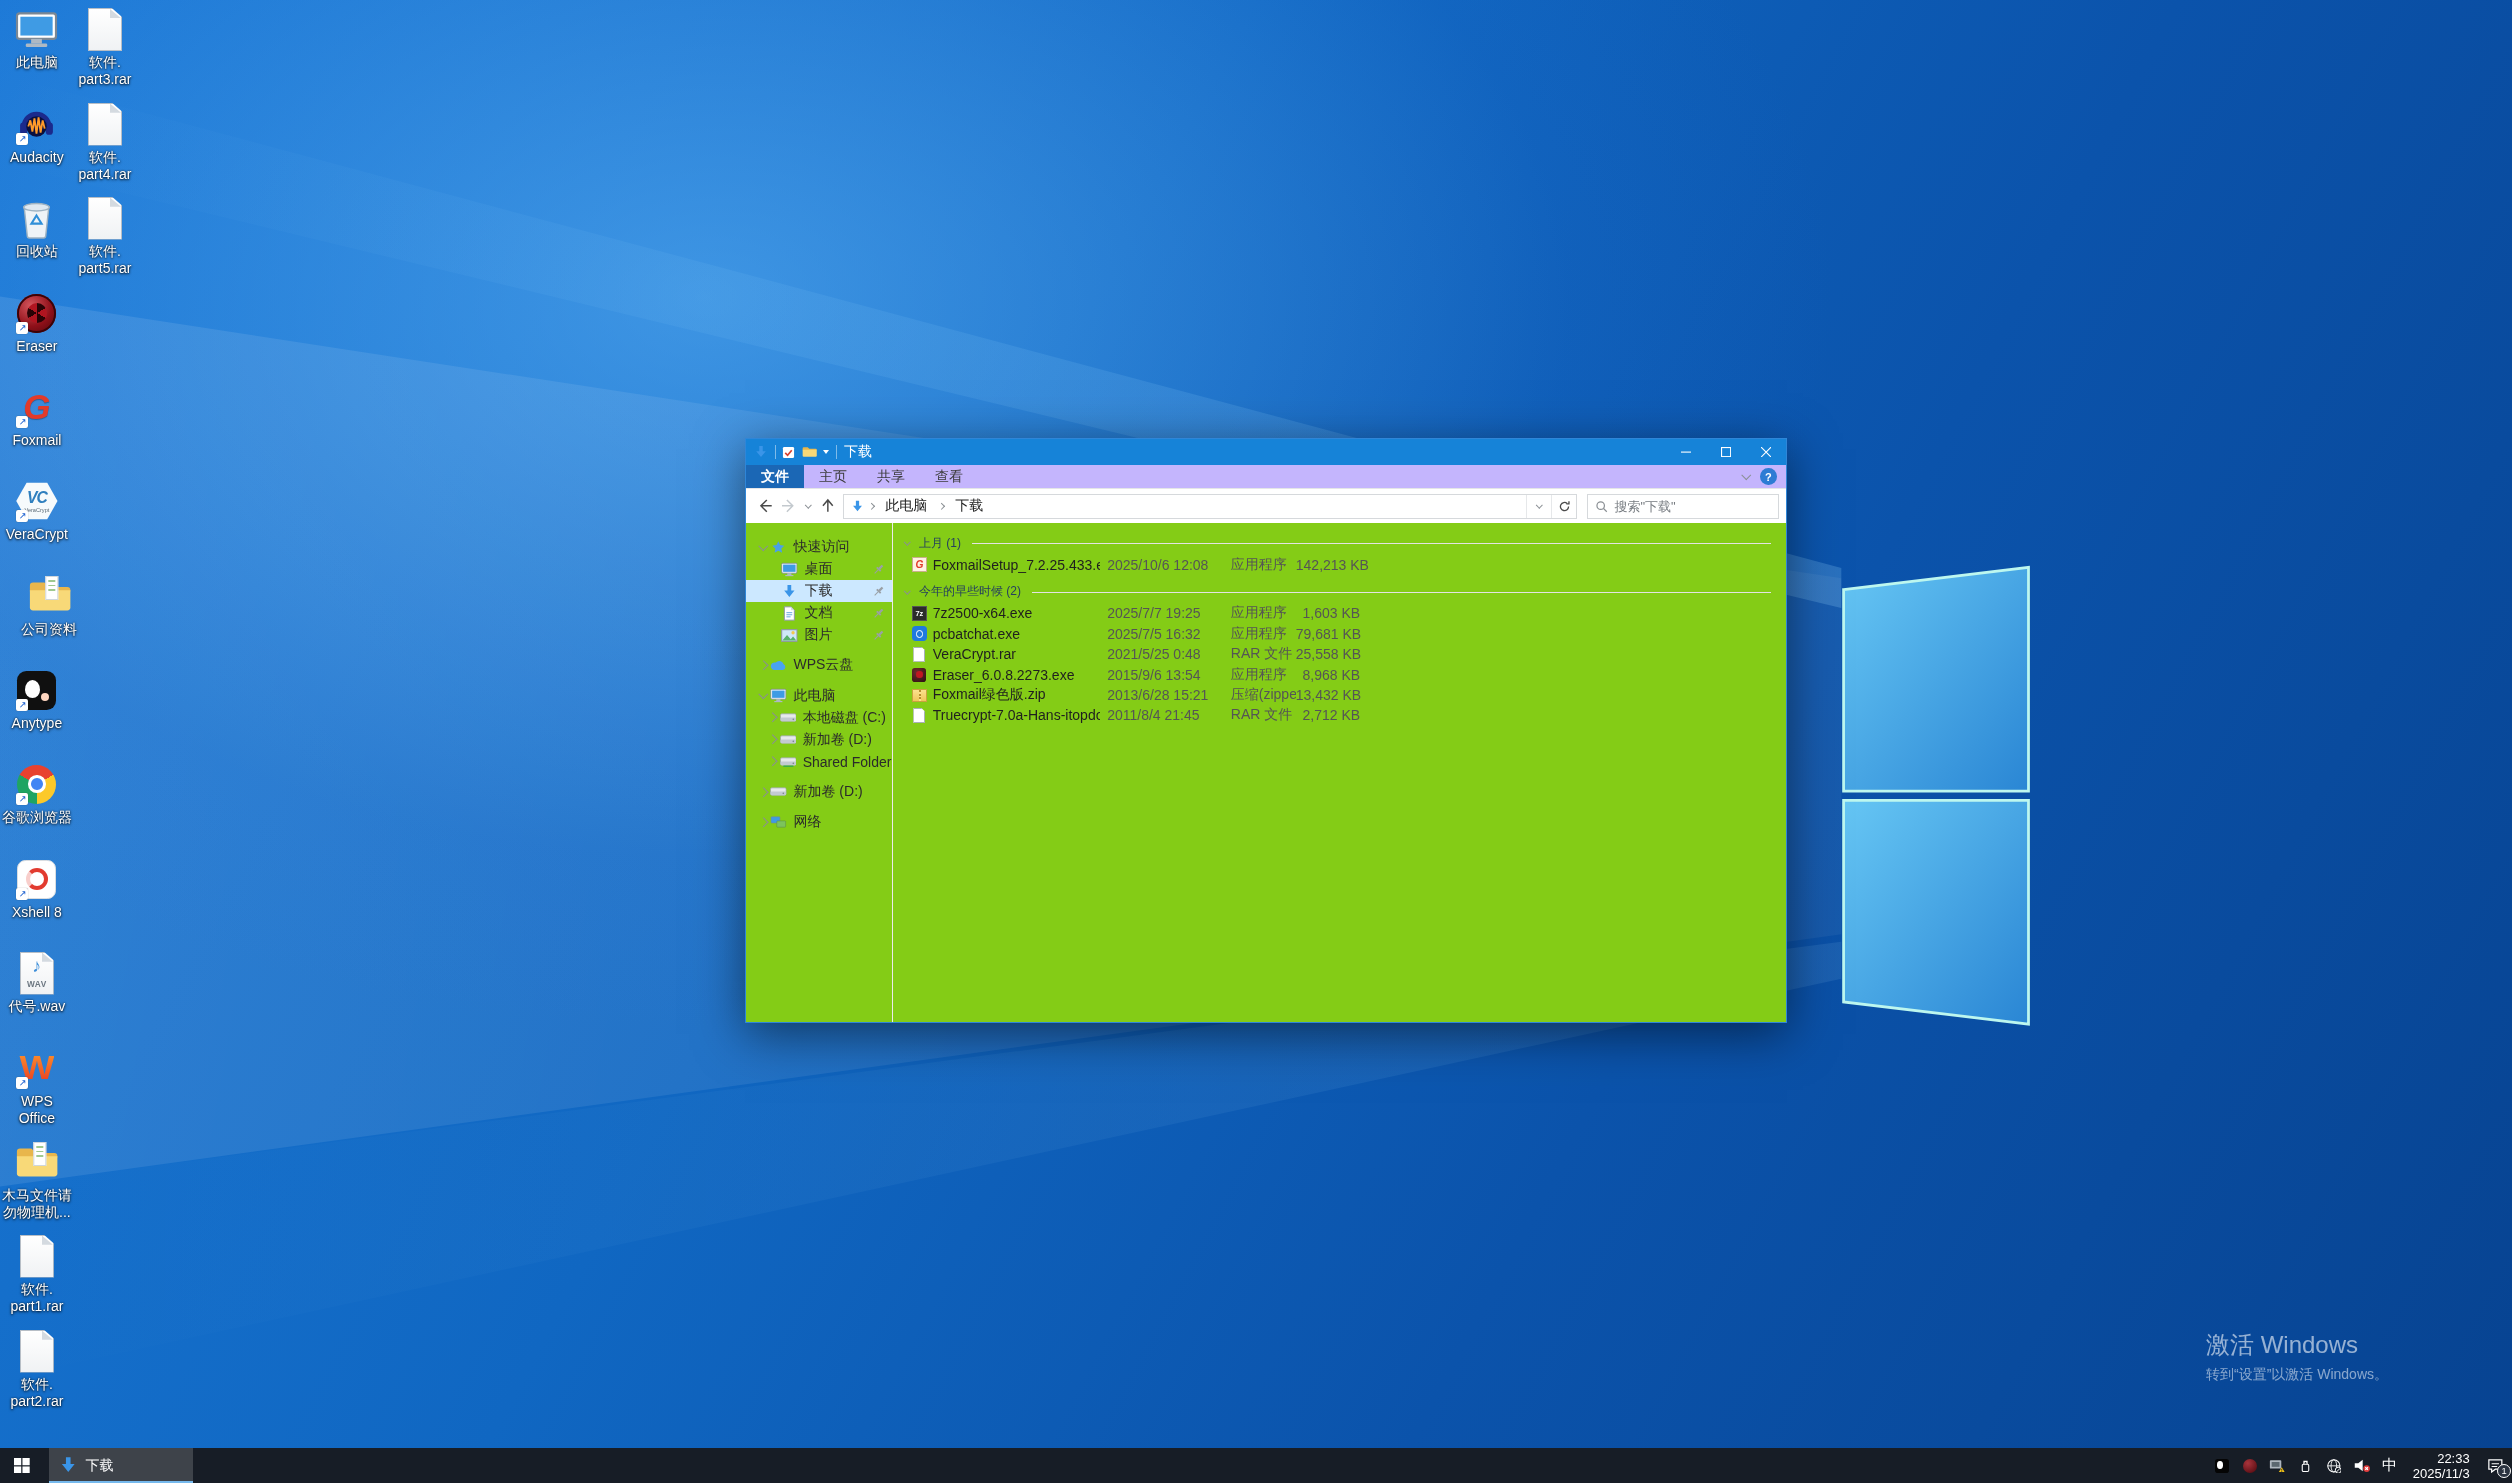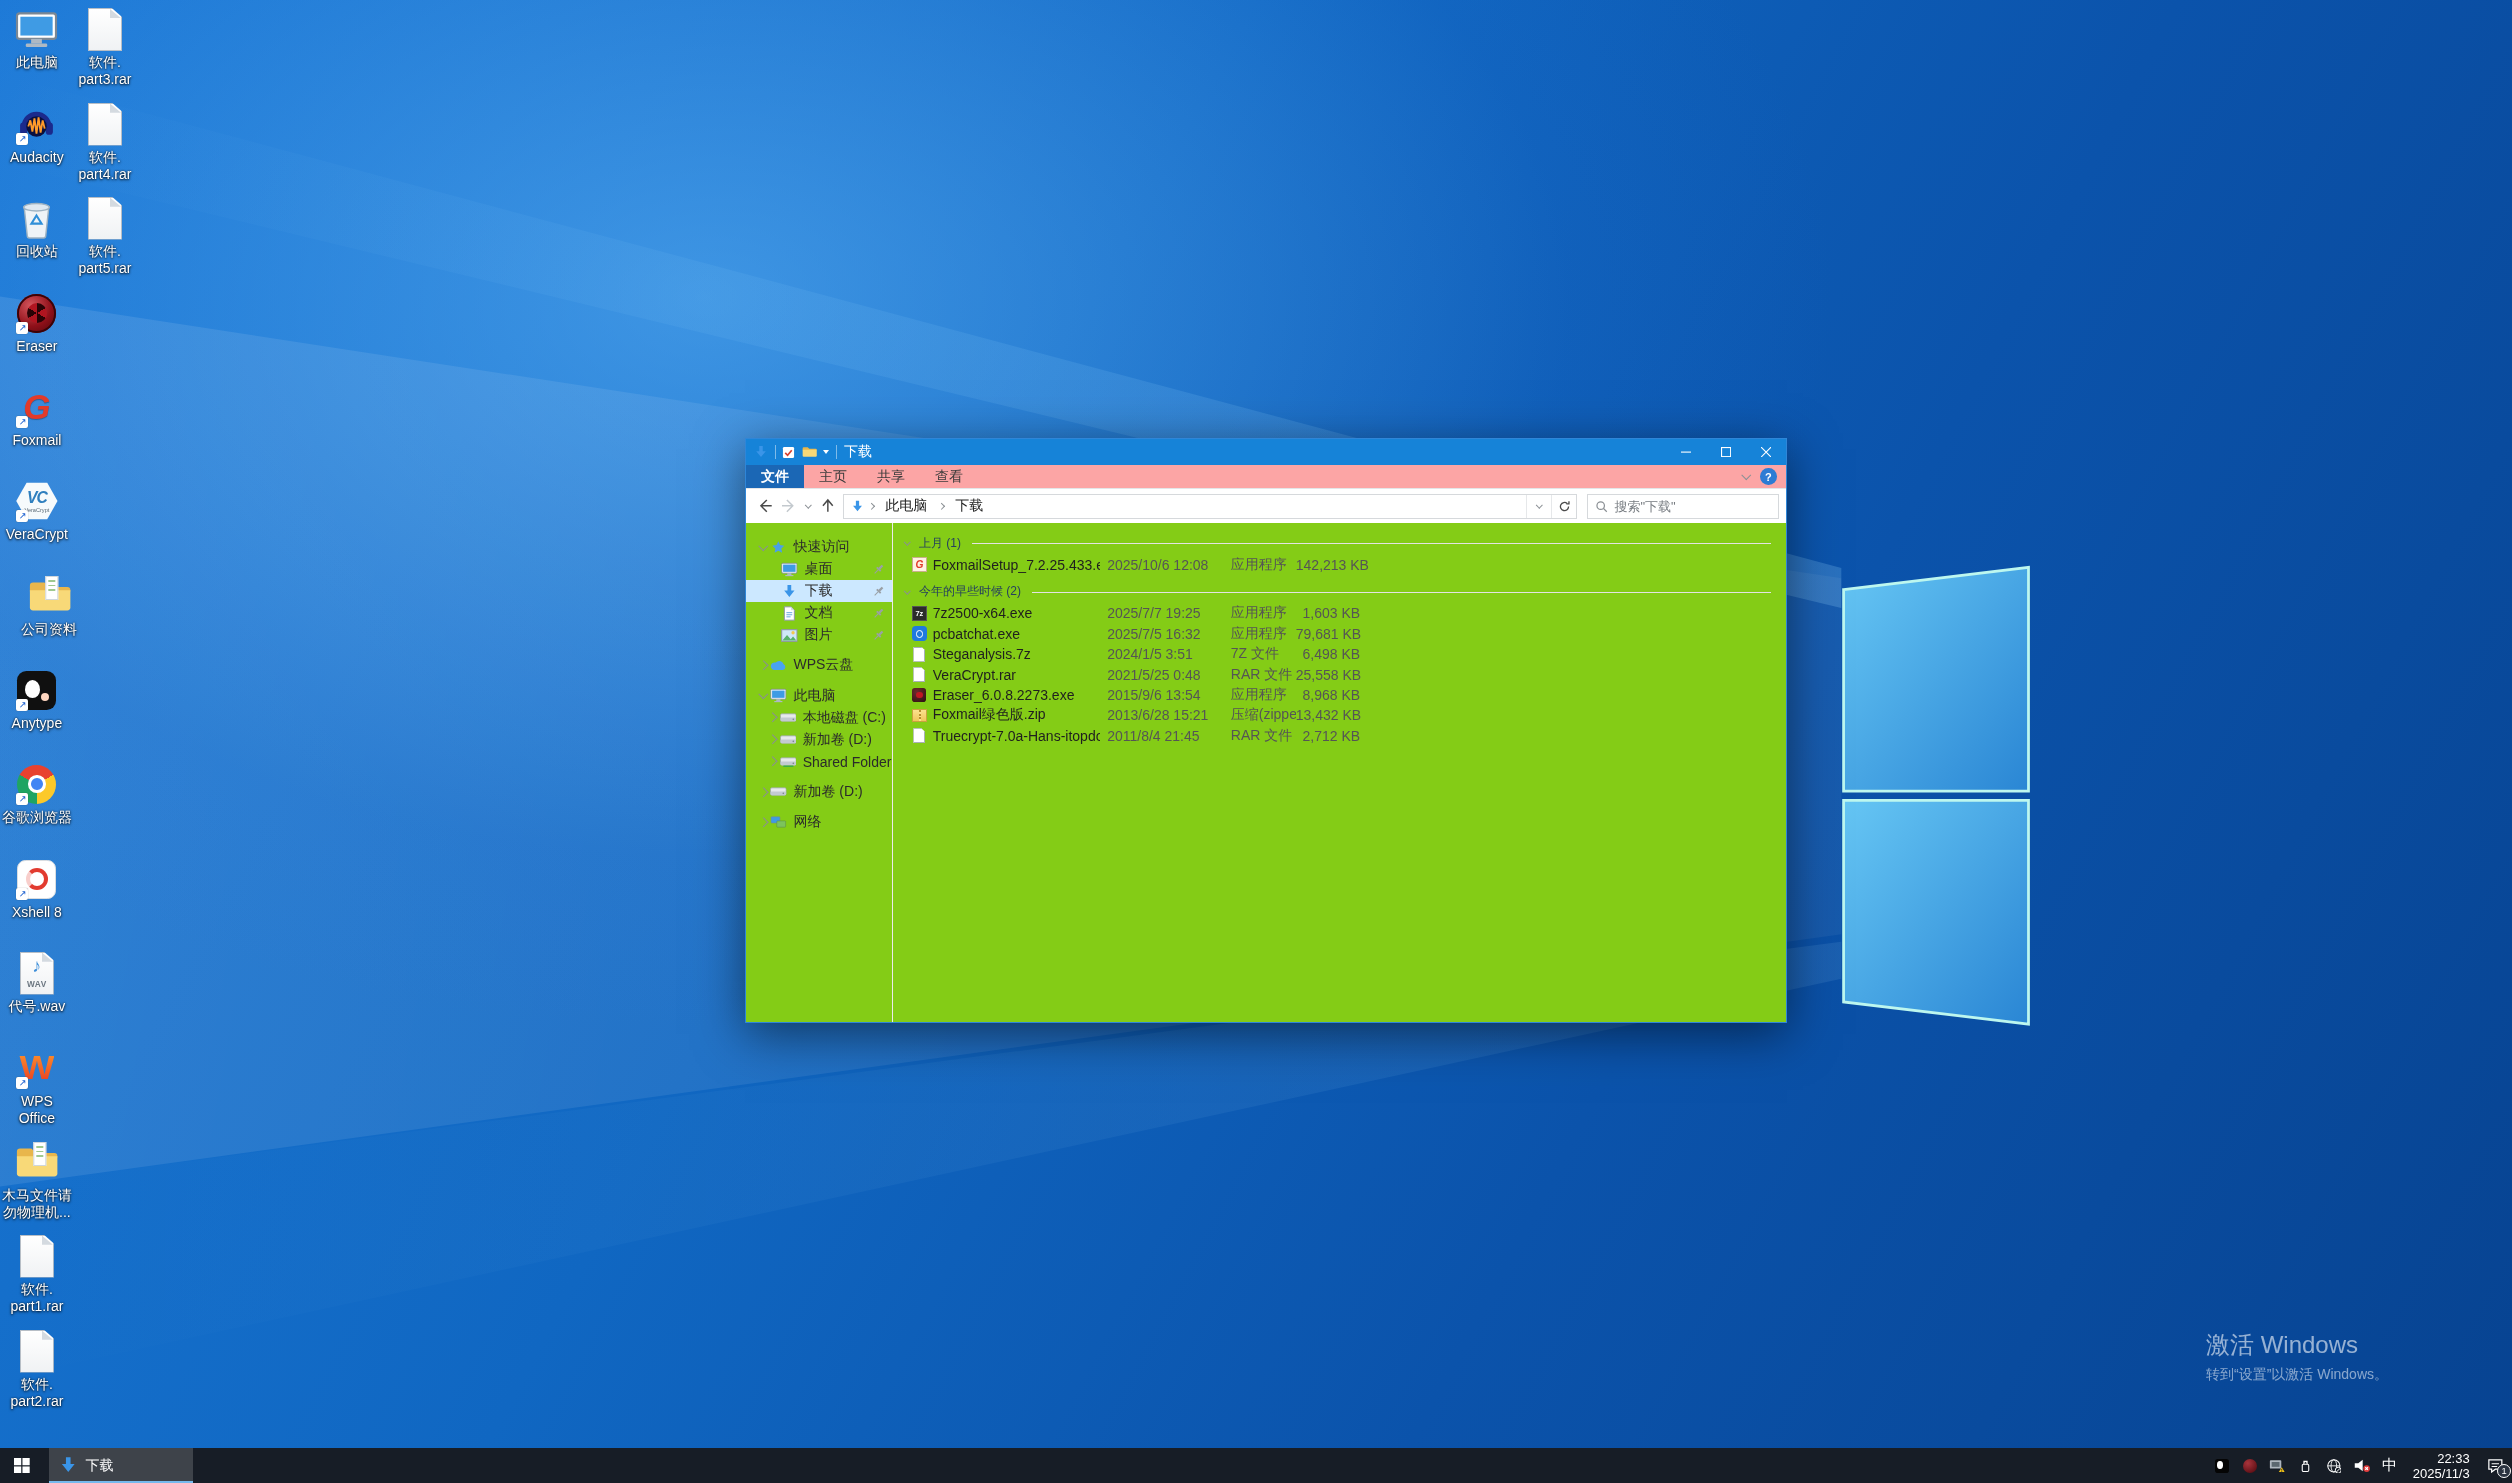--- a/index.html
+++ b/index.html
@@ -45,21 +45,21 @@
   
   #win{position:absolute;left:745px;top:438px;width:1042px;height:585px;background:#fff;border:0.9px solid #2f86d8;
     box-shadow:0 11px 46px rgba(0,0,0,.5);display:flex;flex-direction:column}
   #titlebar{height:26px;background:#1683d8;display:flex;align-items:center;color:#fff;flex:none}
   .qat{display:flex;align-items:center;gap:6.5px;padding-left:8.3px}
   .qdiv{width:0.9px;height:14px;background:rgba(255,255,255,.45)}
   .qcaret{width:0;height:0;border-left:3.7px solid transparent;border-right:3.7px solid transparent;border-top:4.6px solid #fff}
   #wtitle{margin-left:7.4px;font-size:14px}
   .wc{margin-left:auto;display:flex;height:100%}
   .wcb{width:40px;display:flex;align-items:center;justify-content:center}
-  #ribbonrow{height:24px;background:#fca5a5;display:flex;align-items:stretch;border-bottom:0.9px solid #e4e6e8;flex:none}
+  #ribbonrow{height:24px;background:#c4b5fd;display:flex;align-items:stretch;border-bottom:0.9px solid #e4e6e8;flex:none}
   .tab{padding:0 15px;display:flex;align-items:center;font-size:14px;color:#3b3b3b}
   .tab.filetab{background:#1b67b5;color:#fff;font-weight:bold}
   .ribbon-right{margin-left:auto;display:flex;align-items:center;gap:11px;padding-right:9.3px}
   .helpcirc{width:16.7px;height:16.7px;border-radius:50%;background:#2d7cd4;color:#fff;font-size:11px;font-weight:bold;display:flex;align-items:center;justify-content:center}
   #addrrow{height:34px;display:flex;align-items:center;padding:0 7.4px;background:#fff;flex:none}
   .navarr{width:24px;height:24px;display:flex;align-items:center;justify-content:center;font-size:15.7px;color:#444}
   .navarr.dis{color:#c3c9ce}
   .navarr.small{width:15px}
   .addrbox{width:740px;height:25px;margin-left:3.7px;border:0.9px solid #d6d9dc;display:flex;align-items:center;background:#fff}
   .crumb{font-size:14px;color:#222;padding:0 6.5px;white-space:nowrap}
@@ -610,29 +610,20 @@
           <span class="fname">pcbatchat.exe</span>
           <span class="fdate">2025/7/5 16:32</span>
           <span class="ftype">应用程序</span>
           <span class="fsize">79,681 KB</span>
         </div>
 
         <div class="frow">
           <span class="fi">
               <span class="i-page-sm"></span>
             </span>
-          <span class="fname">Steganalysis.7z</span>
-          <span class="fdate">2024/1/5 3:51</span>
-          <span class="ftype">7Z 文件</span>
-          <span class="fsize">6,498 KB</span>
-        </div>
-        <div class="frow">
-          <span class="fi">
-              <span class="i-page-sm"></span>
-            </span>
           <span class="fname">VeraCrypt.rar</span>
           <span class="fdate">2021/5/25 0:48</span>
           <span class="ftype">RAR 文件</span>
           <span class="fsize">25,558 KB</span>
         </div>
         <div class="frow">
           <span class="fi">
               <span class="i-era">
                 <span></span>
               </span>

